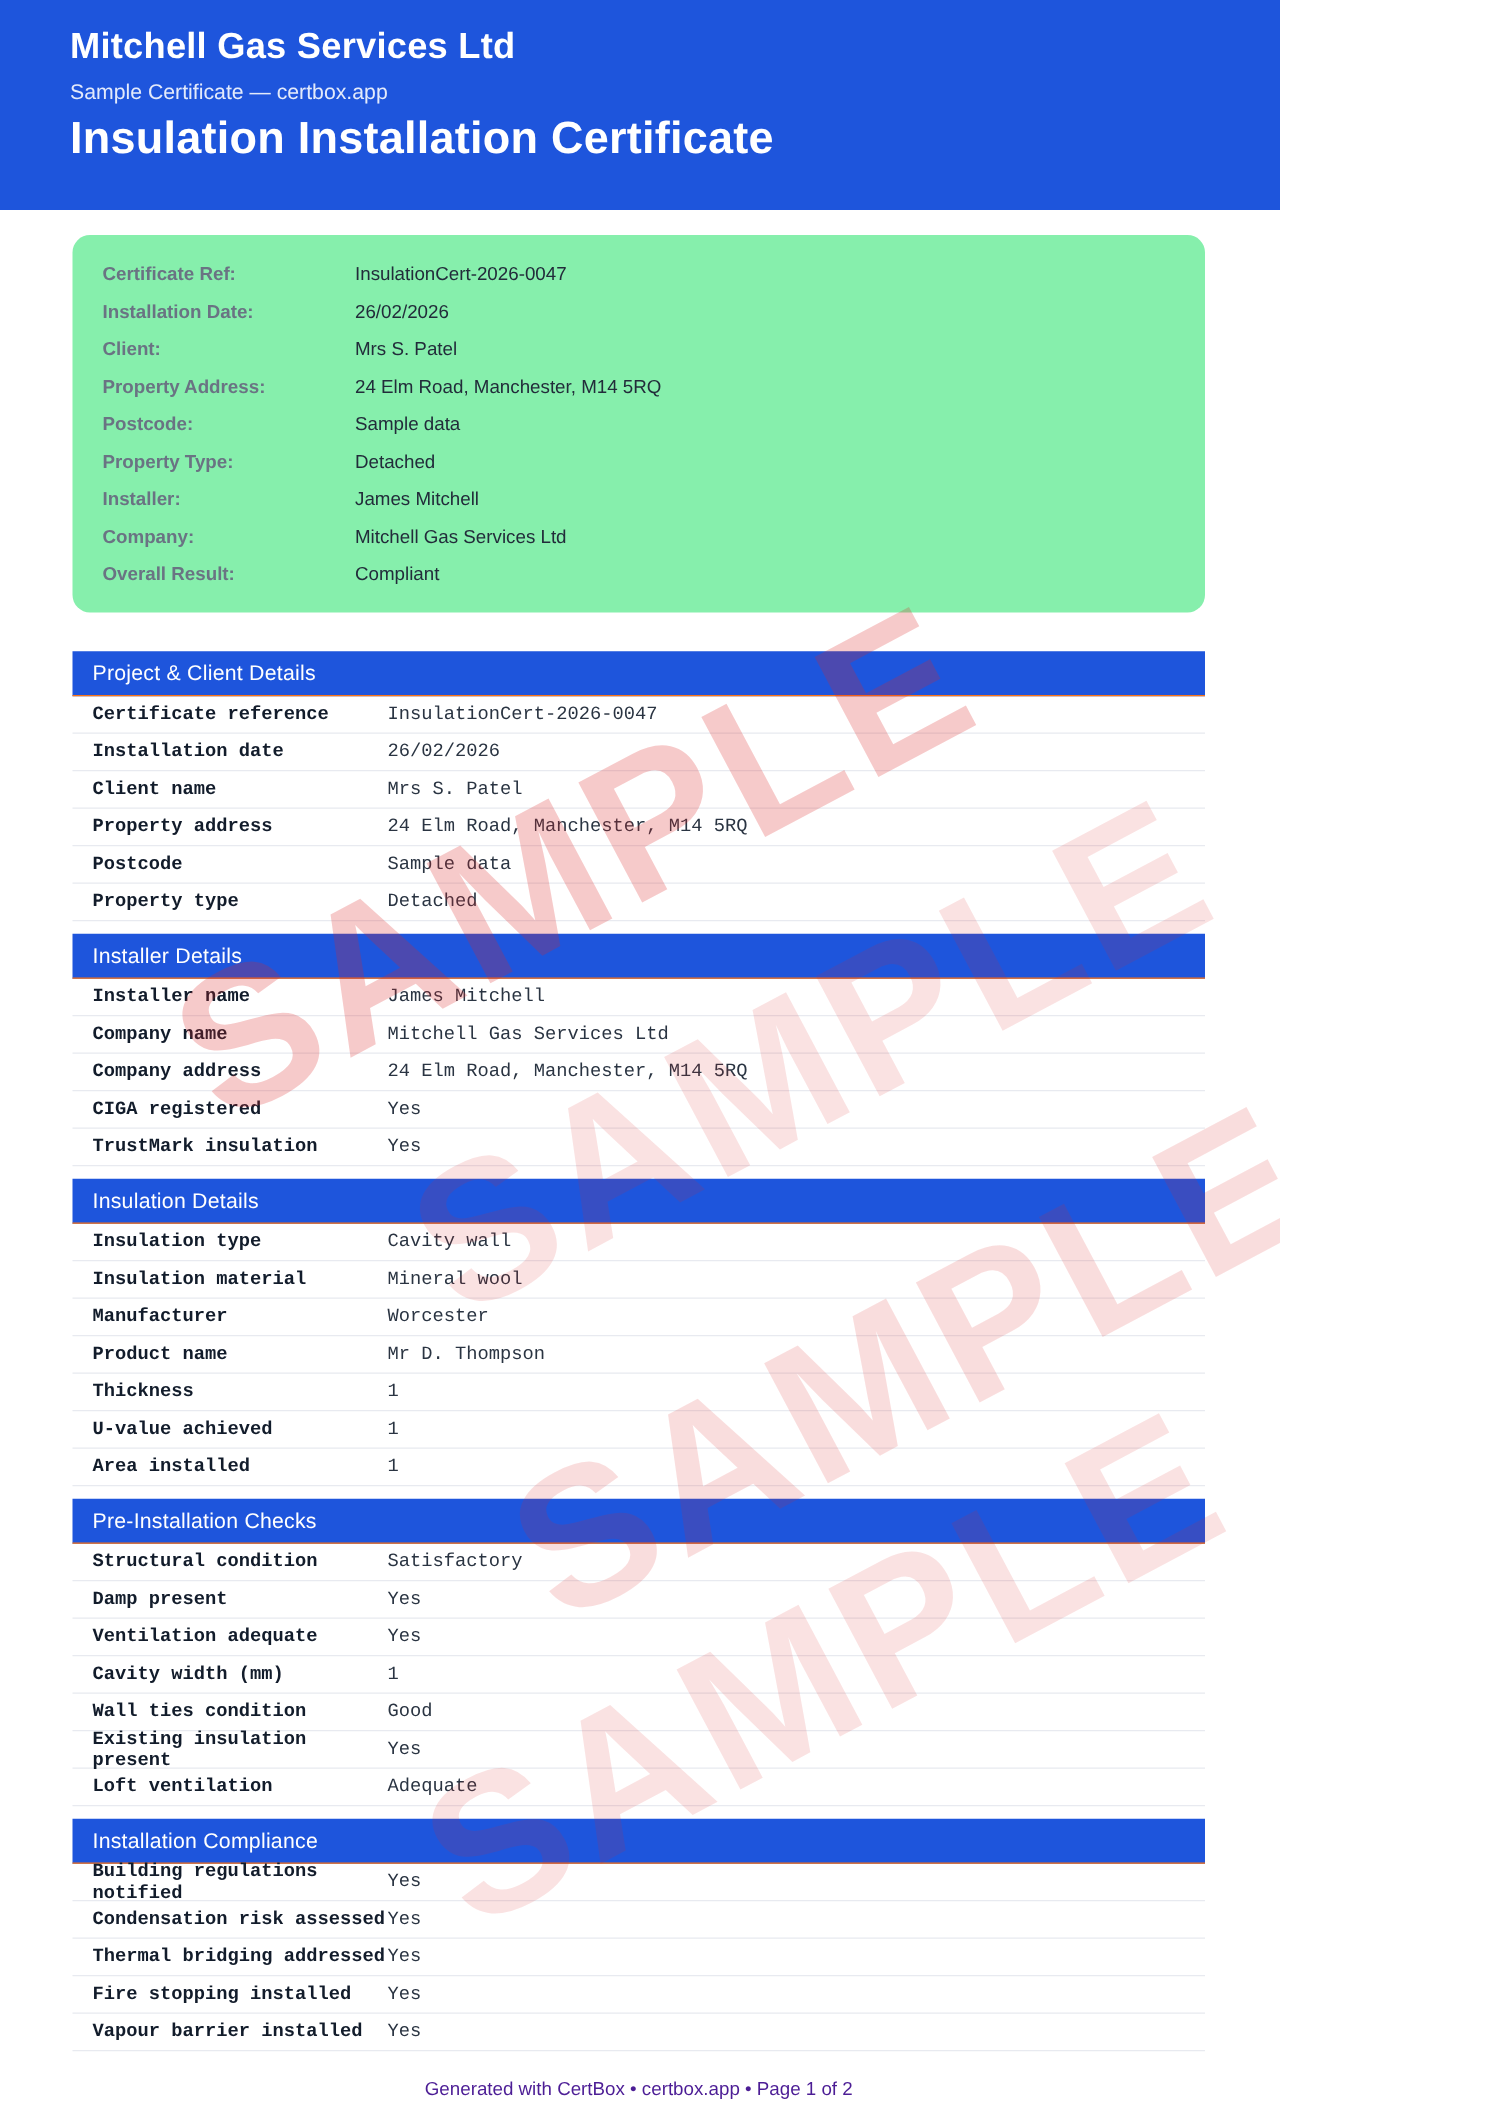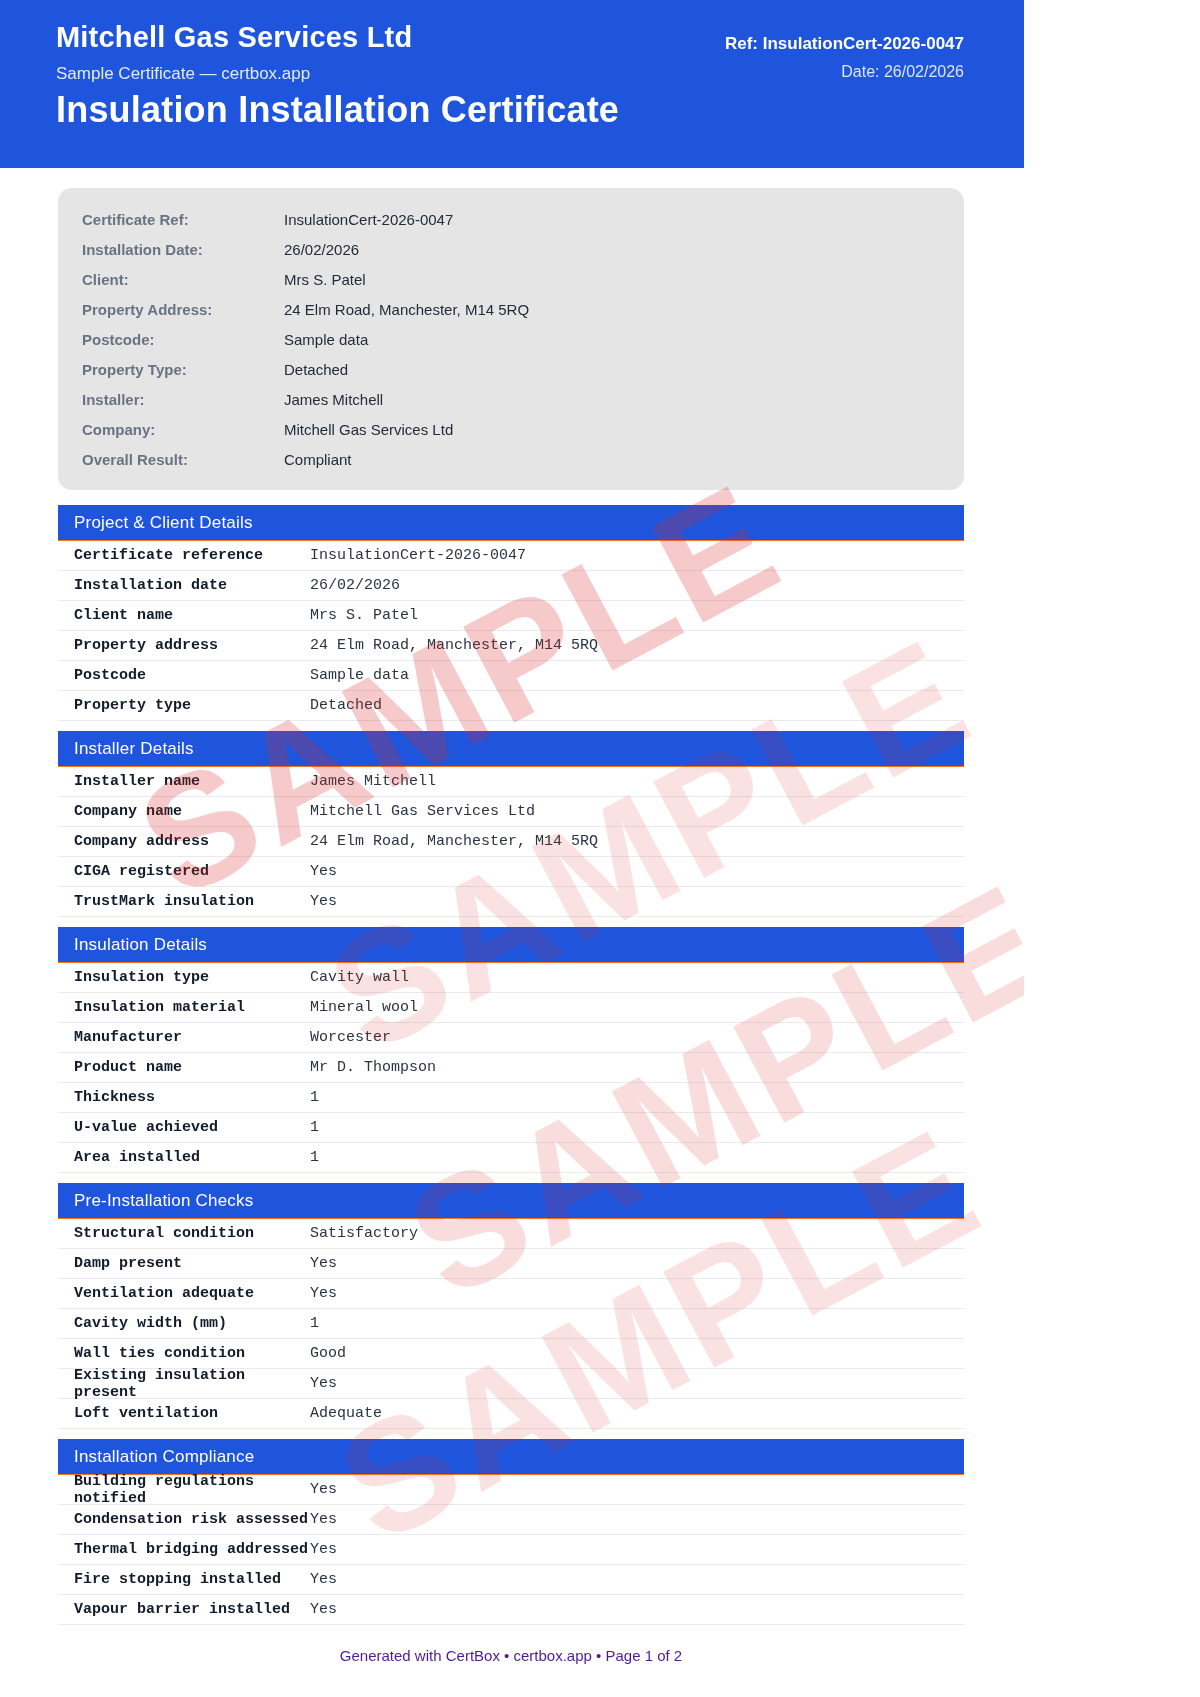--- a/index.html
+++ b/index.html
@@ -31,24 +31,24 @@
   .subtitle { margin-top: 10px; font-size: 17px; color: rgba(255,255,255,0.88); }
   .doc-title { margin-top: 5px; font-size: 36px; font-weight: bold; letter-spacing: 0.2px; }
   .banner-right { text-align: right; }
   .banner-ref { margin-top: 13px; font-size: 17px; font-weight: bold; }
   .banner-date { margin-top: 9px; font-size: 16px; color: rgba(255,255,255,0.85); }
 
   
   .content { padding: 20px 60px 0 58px; }
 
   .summary-box {
-    background: #e5e5e5;
+    background: #86efac;
     border-radius: 14px;
     padding: 16px 24px;
-    margin-bottom: 15px;
+    margin-bottom: 31px;
   }
   .summary-row { display: flex; align-items: center; height: 30px; font-size: 15px; }
   .summary-label { width: 202px; font-weight: bold; color: #6a7383; flex-shrink: 0; }
   .summary-value { color: #222c3a; }
 
   .section { margin-top: 10px; }
   .section-header {
     background: var(--accent-blue, #1e55dc);
     border-bottom: 1px solid #f97316;
     color: #ffffff;
@@ -105,24 +105,20 @@
 <body>
 
 <div class="page">
 
   <header class="banner">
     <div class="banner-left">
       <div class="company-name">Mitchell Gas Services Ltd</div>
       <div class="subtitle">Sample Certificate — certbox.app</div>
       <div class="doc-title">Insulation Installation Certificate</div>
     </div>
-    <div class="banner-right">
-      <div class="banner-ref">Ref: InsulationCert-2026-0047</div>
-      <div class="banner-date">Date: 26/02/2026</div>
-    </div>
   </header>
 
   <main class="content">
 
     <section class="summary-box">
 
         <div class="summary-row">
           <div class="summary-label">Certificate Ref:</div>
           <div class="summary-value">InsulationCert-2026-0047</div>
         </div>

